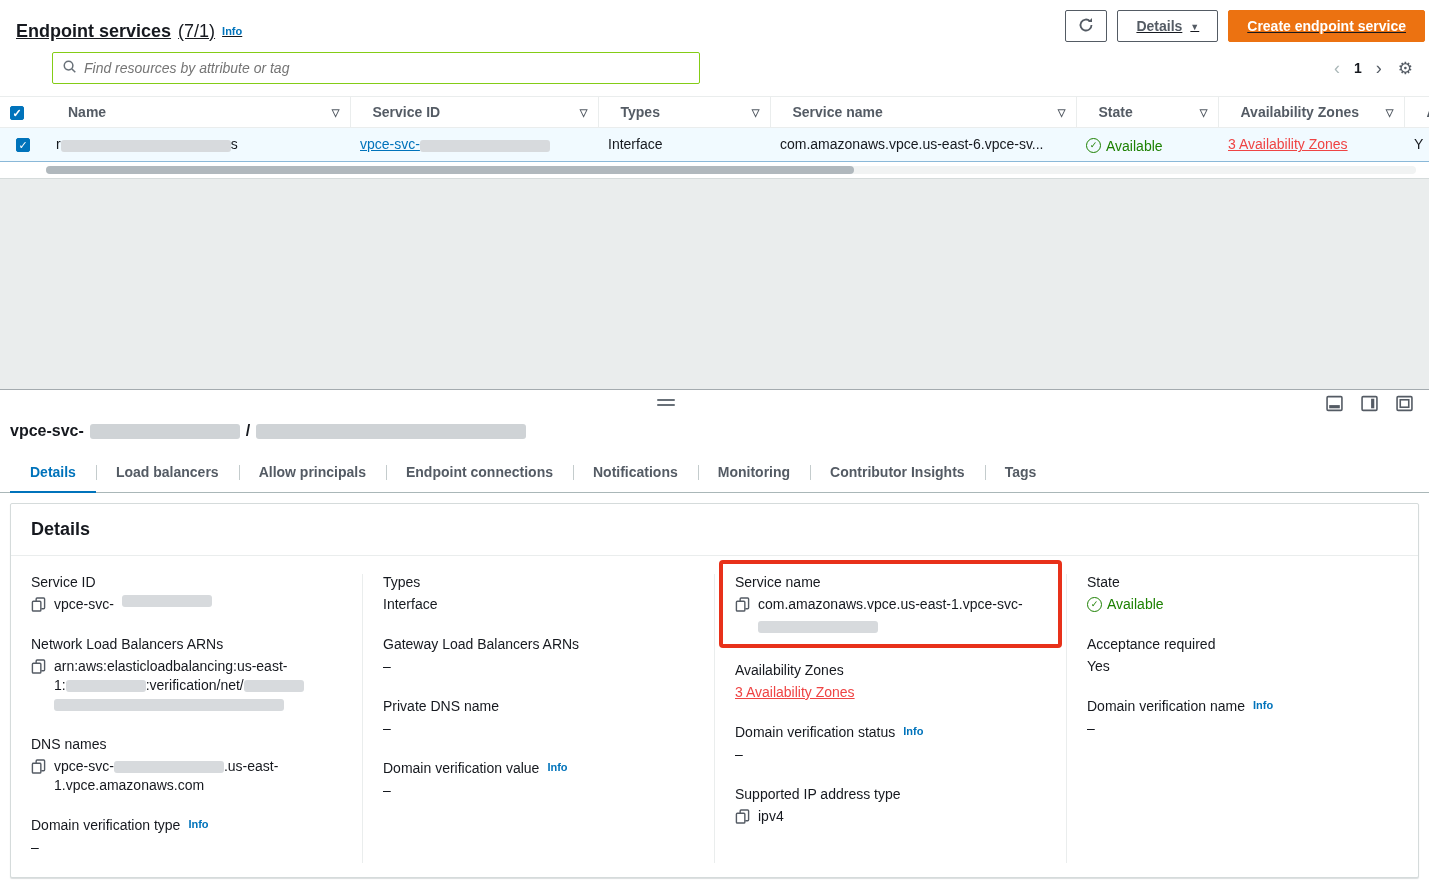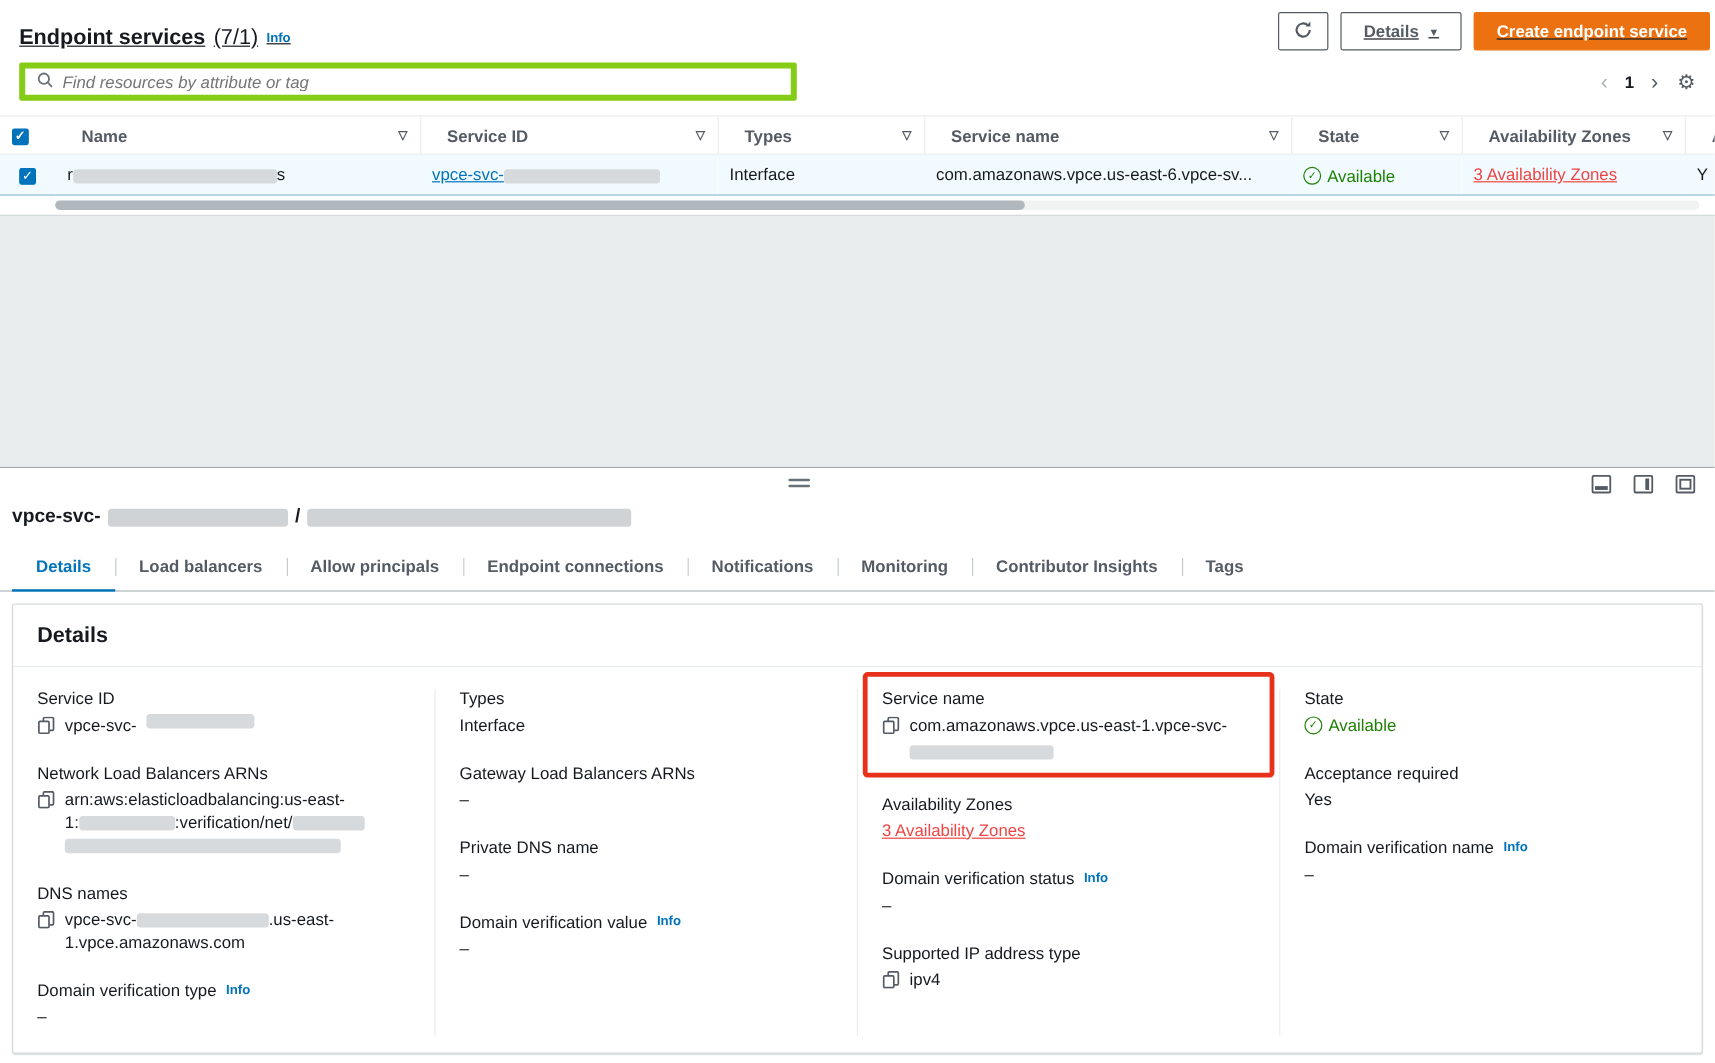--- a/index.html
+++ b/index.html
@@ -23,22 +23,22 @@
   .info-link { font-size:11px; font-weight:700; color:#0073bb; text-decoration:none; position:relative; top:-2px; cursor:pointer; }
   .header-actions { display:flex; align-items:center; gap:10px; }
   .btn { height:32px; border:1px solid #545b64; background:#fff; border-radius:2px; font-weight:700; color:#545b64;
          padding:0 18px; font-size:14px; display:inline-flex; align-items:center; gap:8px; cursor:pointer;
          font-family:"Liberation Sans",sans-serif; }
   .btn-icononly { width:42px; padding:0; justify-content:center; }
   .btn-primary { background:#ec7211; border-color:#ec7211; color:#fff; }
   .caret { font-size:9px; position:relative; top:1px; }
 
   .toolbar-row { display:flex; align-items:center; padding:2px 16px 12px 16px; }
-  .search-box { width:648px; height:32px; border:5px solid #84cc16; border-radius:2px;
-                display:flex; align-items:center; gap:7px; padding:0 9px; background:#fff; }
+  .search-box { width:648px; height:32px; border:1px solid #84cc16; border-radius:2px;
+                display:flex; align-items:center; gap:7px; padding:0 9px; background:#fff;margin-left:36px; }
   .search-box input { border:none; outline:none; flex:1; font-size:14px; font-style:italic; color:#687078;
                       background:transparent; font-family:"Liberation Sans",sans-serif; }
   .toolbar-right { margin-left:auto; display:flex; align-items:center; gap:16px; }
   .pagination { display:flex; align-items:center; gap:14px; font-size:15px; color:#aab7b8; }
   .pagination .chev { cursor:pointer; font-size:18px; line-height:1; }
   .pagination .chev.next { color:#545b64; }
   .page-num { color:#16191f; font-weight:700; font-size:14px; cursor:pointer; }
   .gear-btn { color:#545b64; font-size:17px; cursor:pointer; line-height:1; }
 
   

